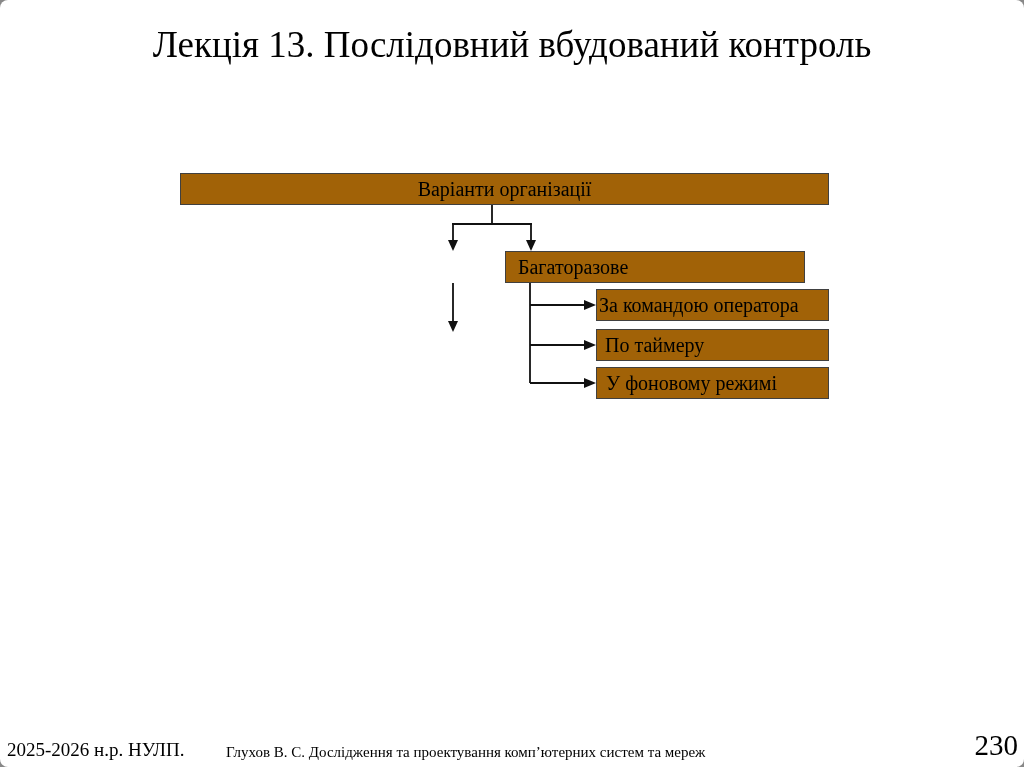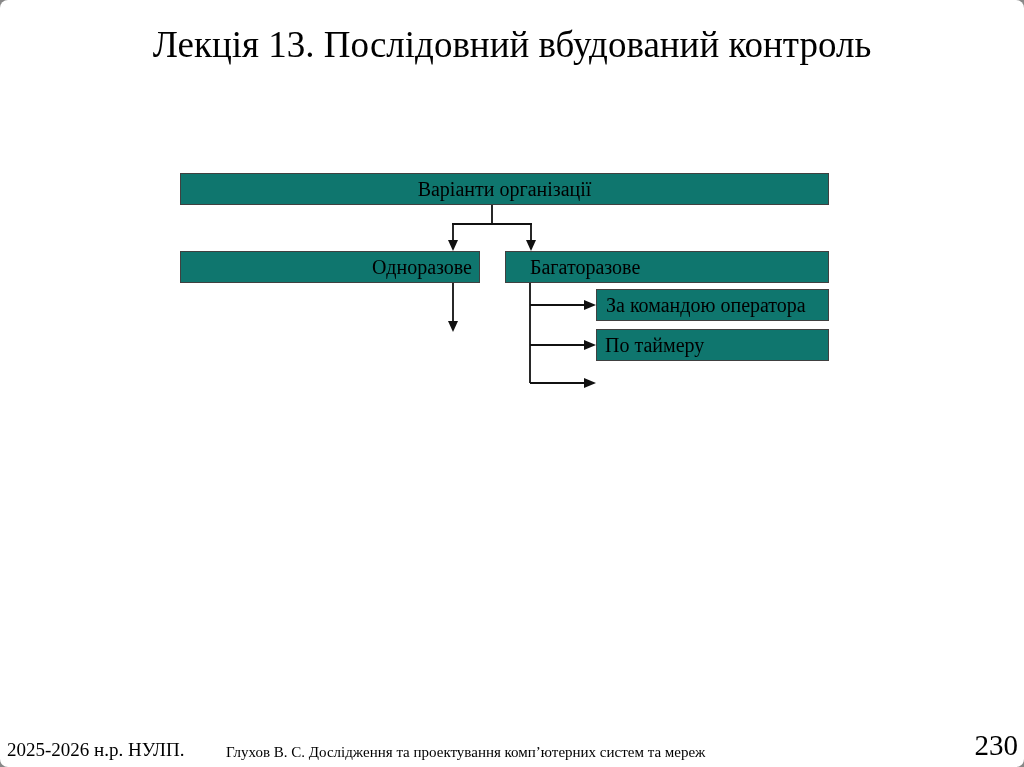--- a/index.html
+++ b/index.html
@@ -32,33 +32,33 @@
     top: 0;
     left: 0;
     width: 1024px;
     height: 767px;
     pointer-events: none;
   }
   .node {
     position: absolute;
     box-sizing: border-box;
     height: 32px;
-    background: #0f766e;
+    background: #a16207;
     border: 1.5px solid #404040;
     display: flex;
     align-items: center;
     font-size: 20px;
     line-height: 1;
     white-space: nowrap;
   }
   .node-root        { left: 180px; top: 173px; width: 649px; justify-content: center; }
   .node-single      { left: 180px; top: 251px; width: 300px; justify-content: flex-end; padding-right: 7px; }
-  .node-multiple    { left: 505px; top: 251px; width: 324px; justify-content: flex-start; padding-left: 24px; }
+  .node-multiple    { left: 505px; top: 251px; width: 300px; justify-content: flex-start; padding-left: 12px; }
   .node-power-on    { left: 180px; top: 332px; width: 300px; justify-content: flex-end; padding-right: 9px; }
-  .node-operator    { left: 596px; top: 289px; width: 233px; justify-content: flex-start; padding-left: 9px; }
+  .node-operator    { left: 596px; top: 289px; width: 233px; justify-content: flex-start; padding-left: 2px; }
   .node-timer       { left: 596px; top: 329px; width: 233px; justify-content: flex-start; padding-left: 8px; }
   .node-background  { left: 596px; top: 367px; width: 233px; justify-content: flex-start; padding-left: 9px; }
   .footer-left {
     position: absolute;
     left: 7px;
     bottom: 8px;
     font-size: 19px;
     line-height: 1;
     white-space: nowrap;
   }
@@ -108,29 +108,29 @@
       <polygon points="526,240 536,240 531,251"></polygon>
       <polygon points="448,321 458,321 453,332"></polygon>
       <polygon points="584,300 584,310 596,305"></polygon>
       <polygon points="584,340 584,350 596,345"></polygon>
       <polygon points="584,378 584,388 596,383"></polygon>
     </g>
   </svg>
 
   <div class="node node-root">Варіанти організації</div>
 
-  <div class="node node-single">Одноразове</div>
 
   <div class="node node-multiple">Багаторазове</div>
 
 
   <div class="node node-operator">За командою оператора</div>
 
   <div class="node node-timer">По таймеру</div>
 
+  <div class="node node-background">У фоновому режимі</div>
 
   <div class="footer-left">2025-2026 н.р. НУЛП.</div>
 
   <div class="footer-center">Глухов В. С. Дослідження та проектування комп’ютерних систем та мереж</div>
 
   <div class="footer-page">230</div>
 
 </div>
 
 </body></html>

